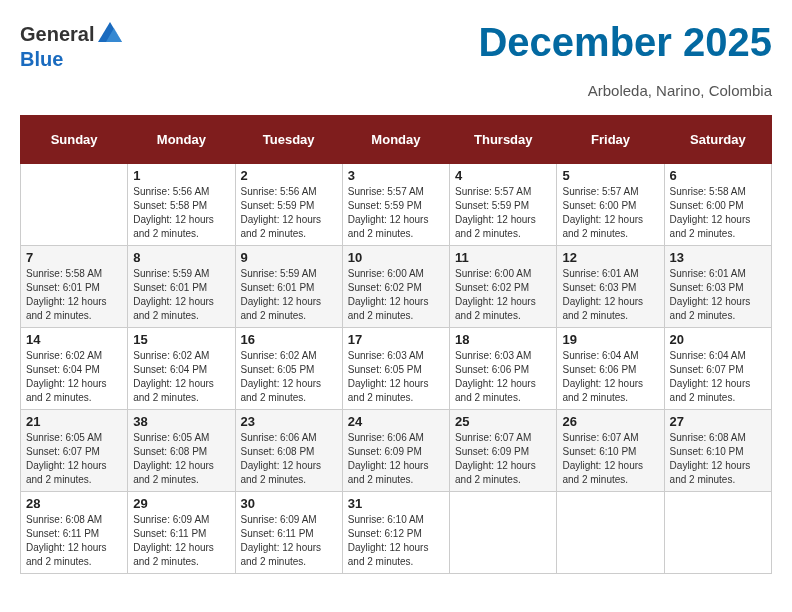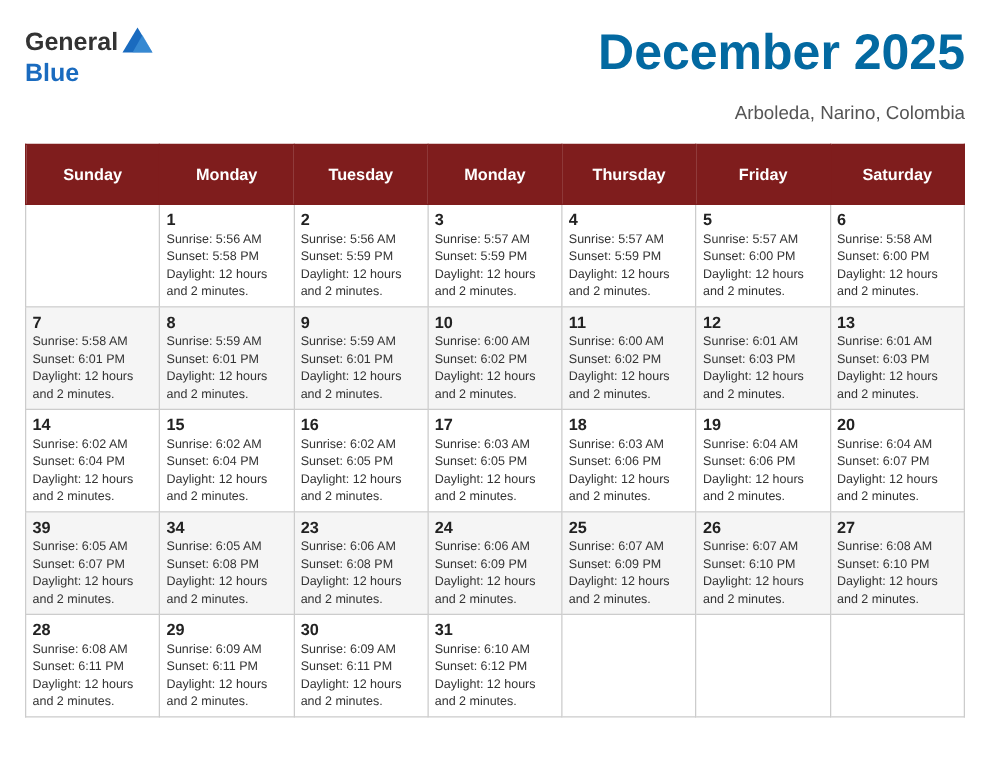--- a/index.html
+++ b/index.html
@@ -267,28 +267,28 @@
         <td>
           <div class="day-number">20</div>
           <div class="day-info" style="white-space: pre-line;">Sunrise: 6:04 AM
 Sunset: 6:07 PM
 Daylight: 12 hours
 and 2 minutes.</div>
         </td>
       </tr>
       <tr>
         <td>
-          <div class="day-number">39</div>
+          <div class="day-number">21</div>
           <div class="day-info" style="white-space: pre-line;">Sunrise: 6:05 AM
 Sunset: 6:07 PM
 Daylight: 12 hours
 and 2 minutes.</div>
         </td>
         <td>
-          <div class="day-number">34</div>
+          <div class="day-number">38</div>
           <div class="day-info" style="white-space: pre-line;">Sunrise: 6:05 AM
 Sunset: 6:08 PM
 Daylight: 12 hours
 and 2 minutes.</div>
         </td>
         <td>
           <div class="day-number">23</div>
           <div class="day-info" style="white-space: pre-line;">Sunrise: 6:06 AM
 Sunset: 6:08 PM
 Daylight: 12 hours

